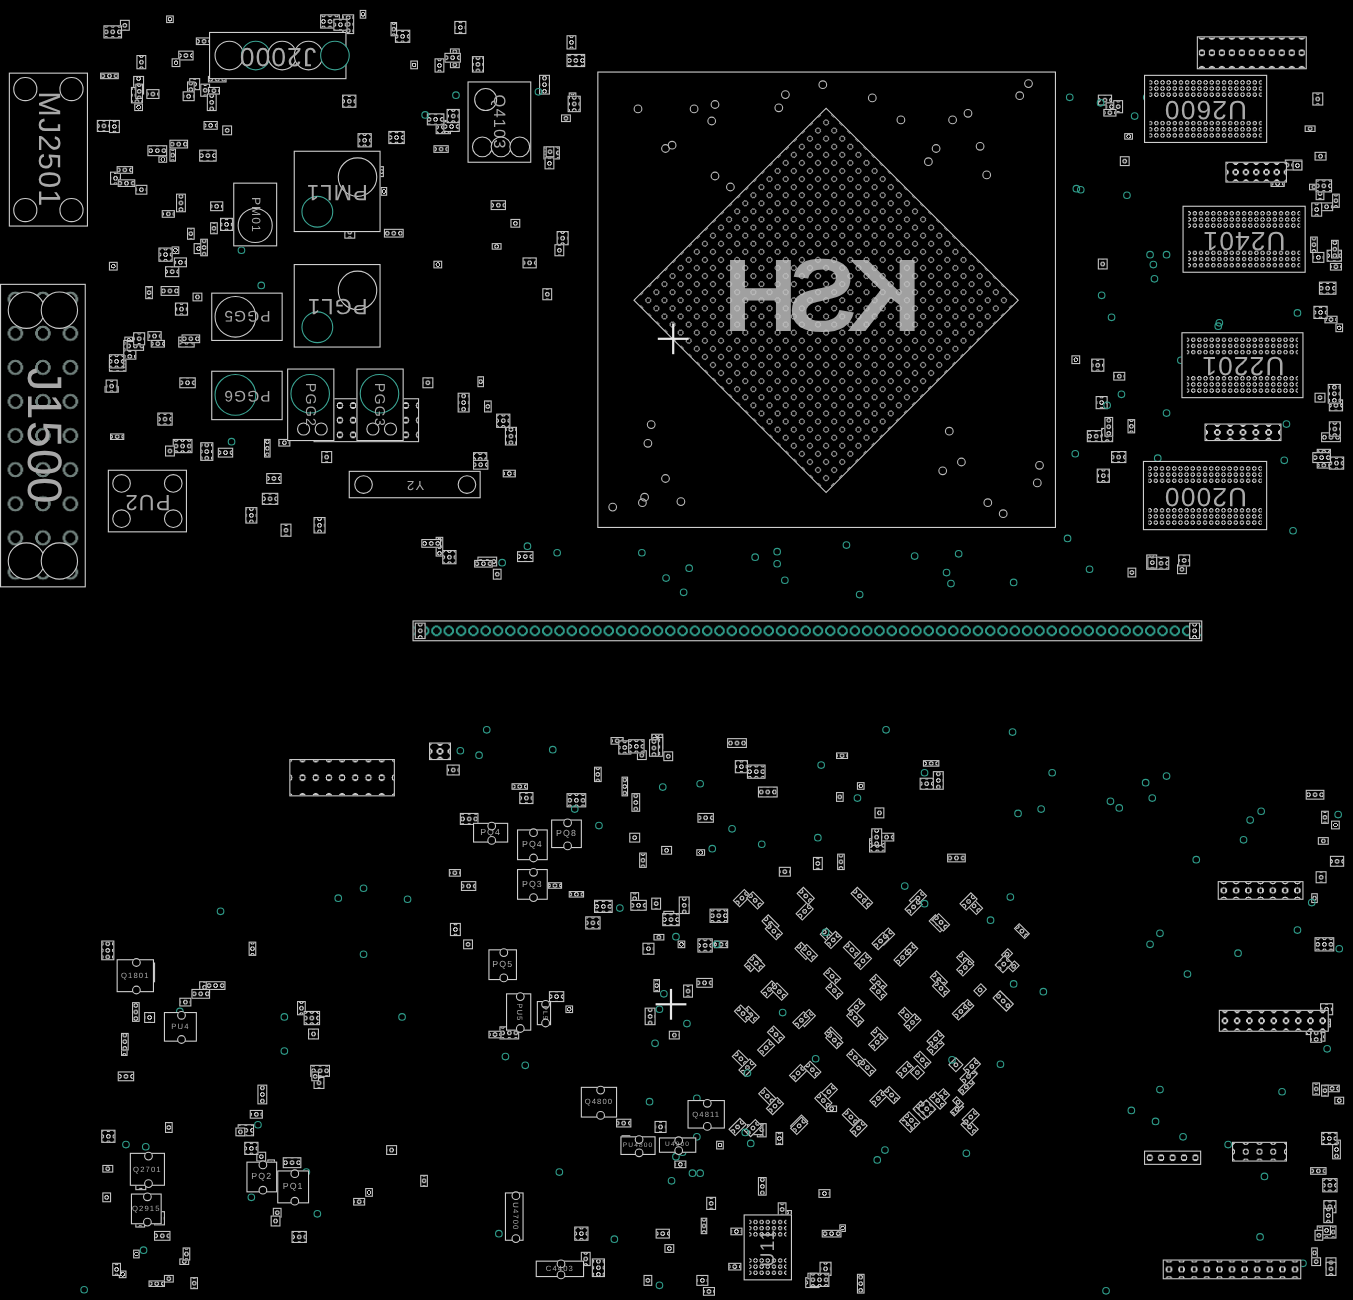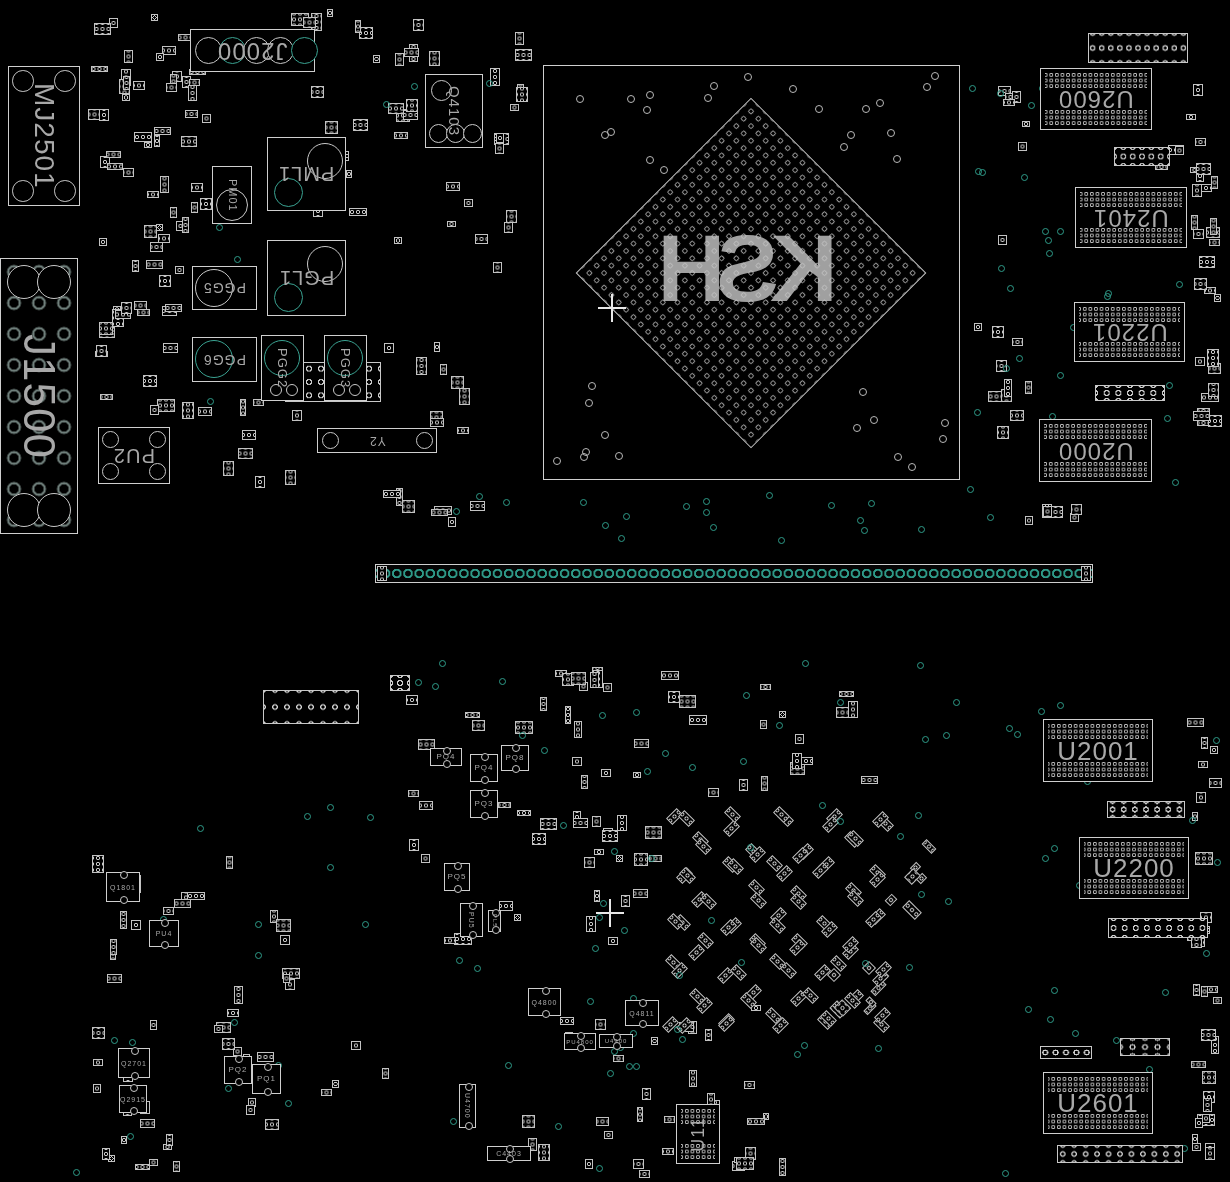--- a/index.html
+++ b/index.html
@@ -857,35 +857,20 @@
     <div class="comp" style="left: 1074px; top: 302px; width: 111px; height: 60px;">
       <div class="icpads top"></div>
       <div class="icpads bot"></div>
       <span class="lbl r180" style="font-size: 24px; position: relative;">U2201</span>
     </div>
     <div class="comp" style="left: 1039px; top: 419px; width: 113px; height: 63px;">
       <div class="icpads top"></div>
       <div class="icpads bot"></div>
       <span class="lbl r180" style="font-size: 24px; position: relative;">U2000</span>
     </div>
-    <div class="comp" style="left: 1043px; top: 719px; width: 110px; height: 63px;">
-      <div class="icpads top"></div>
-      <div class="icpads bot"></div>
-      <span class="lbl " style="font-size: 26px; position: relative;">U2001</span>
-    </div>
-    <div class="comp" style="left: 1079px; top: 837px; width: 110px; height: 62px;">
-      <div class="icpads top"></div>
-      <div class="icpads bot"></div>
-      <span class="lbl " style="font-size: 26px; position: relative;">U2200</span>
-    </div>
-    <div class="comp" style="left: 1043px; top: 1072px; width: 110px; height: 62px;">
-      <div class="icpads top"></div>
-      <div class="icpads bot"></div>
-      <span class="lbl " style="font-size: 26px; position: relative;">U2601</span>
-    </div>
     <div class="comp" style="left: 676px; top: 1104px; width: 44px; height: 60px;">
       <div class="icpads top"></div>
       <div class="icpads bot"></div>
       <span class="lbl v2" style="font-size: 18px; position: relative;">U11</span>
     </div>
     <div class="comp" style="left: 106px; top: 872px; width: 34px; height: 30px;">
       <div class="ring" style="left: 13px; top: -2px; width: 8px; height: 8px;"></div>
       <div class="ring" style="left: 13px; top: 23px; width: 8px; height: 8px;"></div>
       <span class="lbl " style="font-size: 7px; position: relative;">Q1801</span>
     </div>

